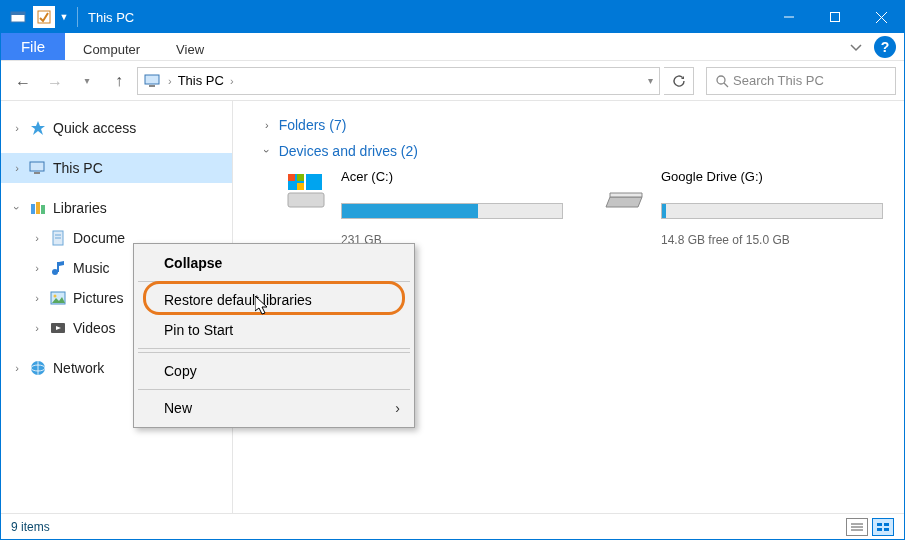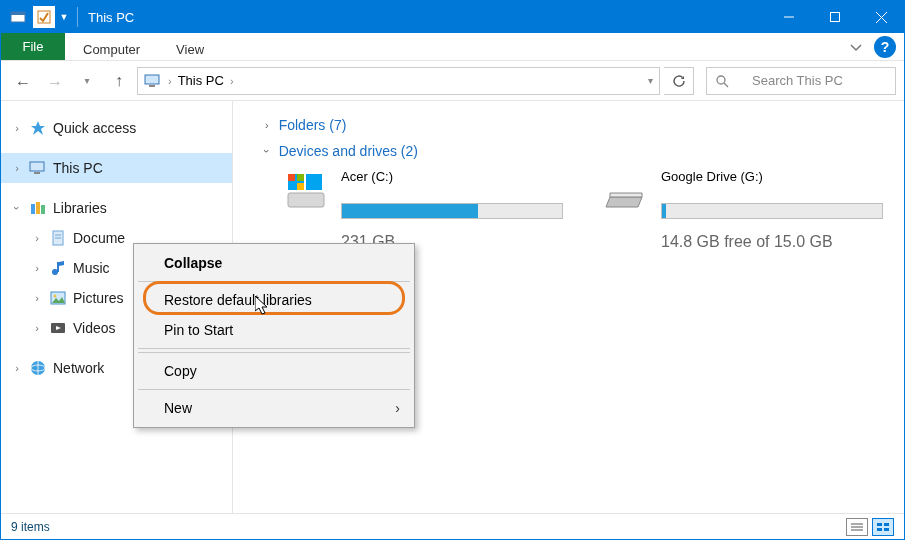--- a/index.html
+++ b/index.html
@@ -7,55 +7,55 @@
 
 .titlebar { height: 32px; background: #0078d7; display: flex; align-items: center; color: #fff; font-size: 12px; }
 .titlebar .qat { display: flex; align-items: center; padding-left: 6px; gap: 2px; }
 .titlebar .qat span { width: 24px; height: 24px; display: inline-flex; align-items: center; justify-content: center; }
 .titlebar .sep { width: 1px; height: 20px; background: rgba(255,255,255,0.4); margin: 0 6px; }
 .titlebar .title { margin-left: 4px; font-size: 13px; }
 .titlebar .spacer { flex: 1; }
 .titlebar .winbtn { width: 46px; height: 32px; display: inline-flex; align-items: center; justify-content: center; }
 
 .ribbon { height: 28px; display: flex; align-items: stretch; background: #fff; border-bottom: 1px solid #e5e5e5; }
-.ribbon .file { background: #15803d; color: #fff; width: 64px; display: flex; align-items: center; justify-content: center; font-size: 13px; }
+.ribbon .file { background: #3b82f6; color: #fff; width: 64px; display: flex; align-items: center; justify-content: center; font-size: 15px; }
 .ribbon .tab { padding: 16px 18px; display: flex; align-items: center; font-size: 13px; color: #333; }
 .ribbon .rspacer { flex: 1; }
 .ribbon .help { width: 22px; height: 22px; border-radius: 50%; background: #0078d7; color: #fff; font-size: 14px; font-weight: bold; display: flex; align-items: center; justify-content: center; margin: 3px 8px 0 6px; }
 .ribbon .chev { display: flex; align-items: center; padding-right: 6px; color: #777; }
 
 .navbar { height: 40px; display: flex; align-items: center; padding: 0 8px; gap: 4px; border-bottom: 1px solid #e5e5e5; }
 .navbar .navbtn { width: 28px; height: 28px; display: inline-flex; align-items: center; justify-content: center; color: #555; font-size: 16px; }
 .navbar .navbtn.disabled { color: #bbb; }
 .navbar .addr { flex: 1; height: 28px; border: 1px solid #ccc; display: flex; align-items: center; padding: 0 6px; gap: 6px; font-size: 13px; }
 .navbar .addr .crumb { display: flex; align-items: center; gap: 6px; }
 .navbar .addr .adspacer { flex: 1; }
 .navbar .refresh { width: 30px; height: 28px; border: 1px solid #ccc; border-left: none; display: flex; align-items: center; justify-content: center; color: #555; }
-.navbar .search { width: 190px; height: 28px; border: 1px solid #ccc; margin-left: 8px; display: flex; align-items: center; padding: 0 8px; color: #888; font-size: 13px; gap: 23px; }
+.navbar .search { width: 190px; height: 28px; border: 1px solid #ccc; margin-left: 8px; display: flex; align-items: center; padding: 0 8px; color: #888; font-size: 13px; gap: 4px; }
 
 .body { display: flex; height: calc(540px - 32px - 28px - 40px - 26px - 2px); }
 .navpane { width: 232px; border-right: 1px solid #e5e5e5; padding-top: 12px; font-size: 14px; color: #222; }
 .tree-item { height: 30px; display: flex; align-items: center; padding-left: 10px; gap: 6px; }
 .tree-item.level2 { padding-left: 30px; }
 .tree-item .exp { width: 12px; color: #777; font-size: 11px; display: inline-flex; justify-content: center; }
 .tree-item.selected { background: #cce8ff; }
 .tree-item .ico { width: 18px; height: 18px; display: inline-flex; align-items: center; justify-content: center; }
 .tree-gap { height: 10px; }
 
 .content { flex: 1; padding: 12px 20px; font-size: 14px; position: relative; }
 .group-head { color: #1a6fc4; margin: 4px 0 10px 12px; display: flex; align-items: center; gap: 10px; font-size: 14px; }
 .group-head .chev2 { font-size: 11px; color: #666; }
 .drives { display: flex; gap: 40px; padding-left: 30px; }
 .drive { display: flex; gap: 12px; width: 280px; }
 .drive .dico { width: 46px; height: 40px; display: flex; align-items: center; justify-content: center; margin-top: 4px; }
 .drive .dinfo { flex: 1; }
 .drive .dname { font-size: 13px; margin-bottom: 19px; }
 .drive .dbar { height: 16px; border: 1px solid #bfbfbf; background: #eaeaea; position: relative; margin-bottom: 4px; }
 .drive .dbar .fill { position: absolute; left: 0; top: 0; bottom: 0; background: #26a0da; }
-.drive .dfree { font-size: 16px; color: #666; margin-top: 14px; }
+.drive .dfree { font-size: 12px; color: #666; margin-top: 14px; }
 
 .statusbar { height: 26px; border-top: 1px solid #e5e5e5; display: flex; align-items: center; padding: 0 10px; font-size: 12px; color: #0c4a6e; }
 .statusbar .sspacer { flex: 1; }
 .statusbar .viewbtn { width: 22px; height: 18px; border: 1px solid #888; margin-left: 4px; display: inline-flex; align-items: center; justify-content: center; }
 .statusbar .viewbtn.active { background: #cce8ff; border-color: #0078d7; }
 
 .ctxmenu { position: absolute; left: 132px; top: 242px; width: 282px; background: #f2f2f2; border: 1px solid #a0a0a0; box-shadow: 3px 3px 6px rgba(0,0,0,0.25); font-size: 14px; padding: 4px 2px; z-index: 50; }
 .ctxmenu .mi { height: 30px; display: flex; align-items: center; padding: 0 28px; position: relative; }
 .ctxmenu .mi.bold { font-weight: 600; }
 .ctxmenu .msep { height: 1px; background: #c8c8c8; margin: 3px 2px; }

